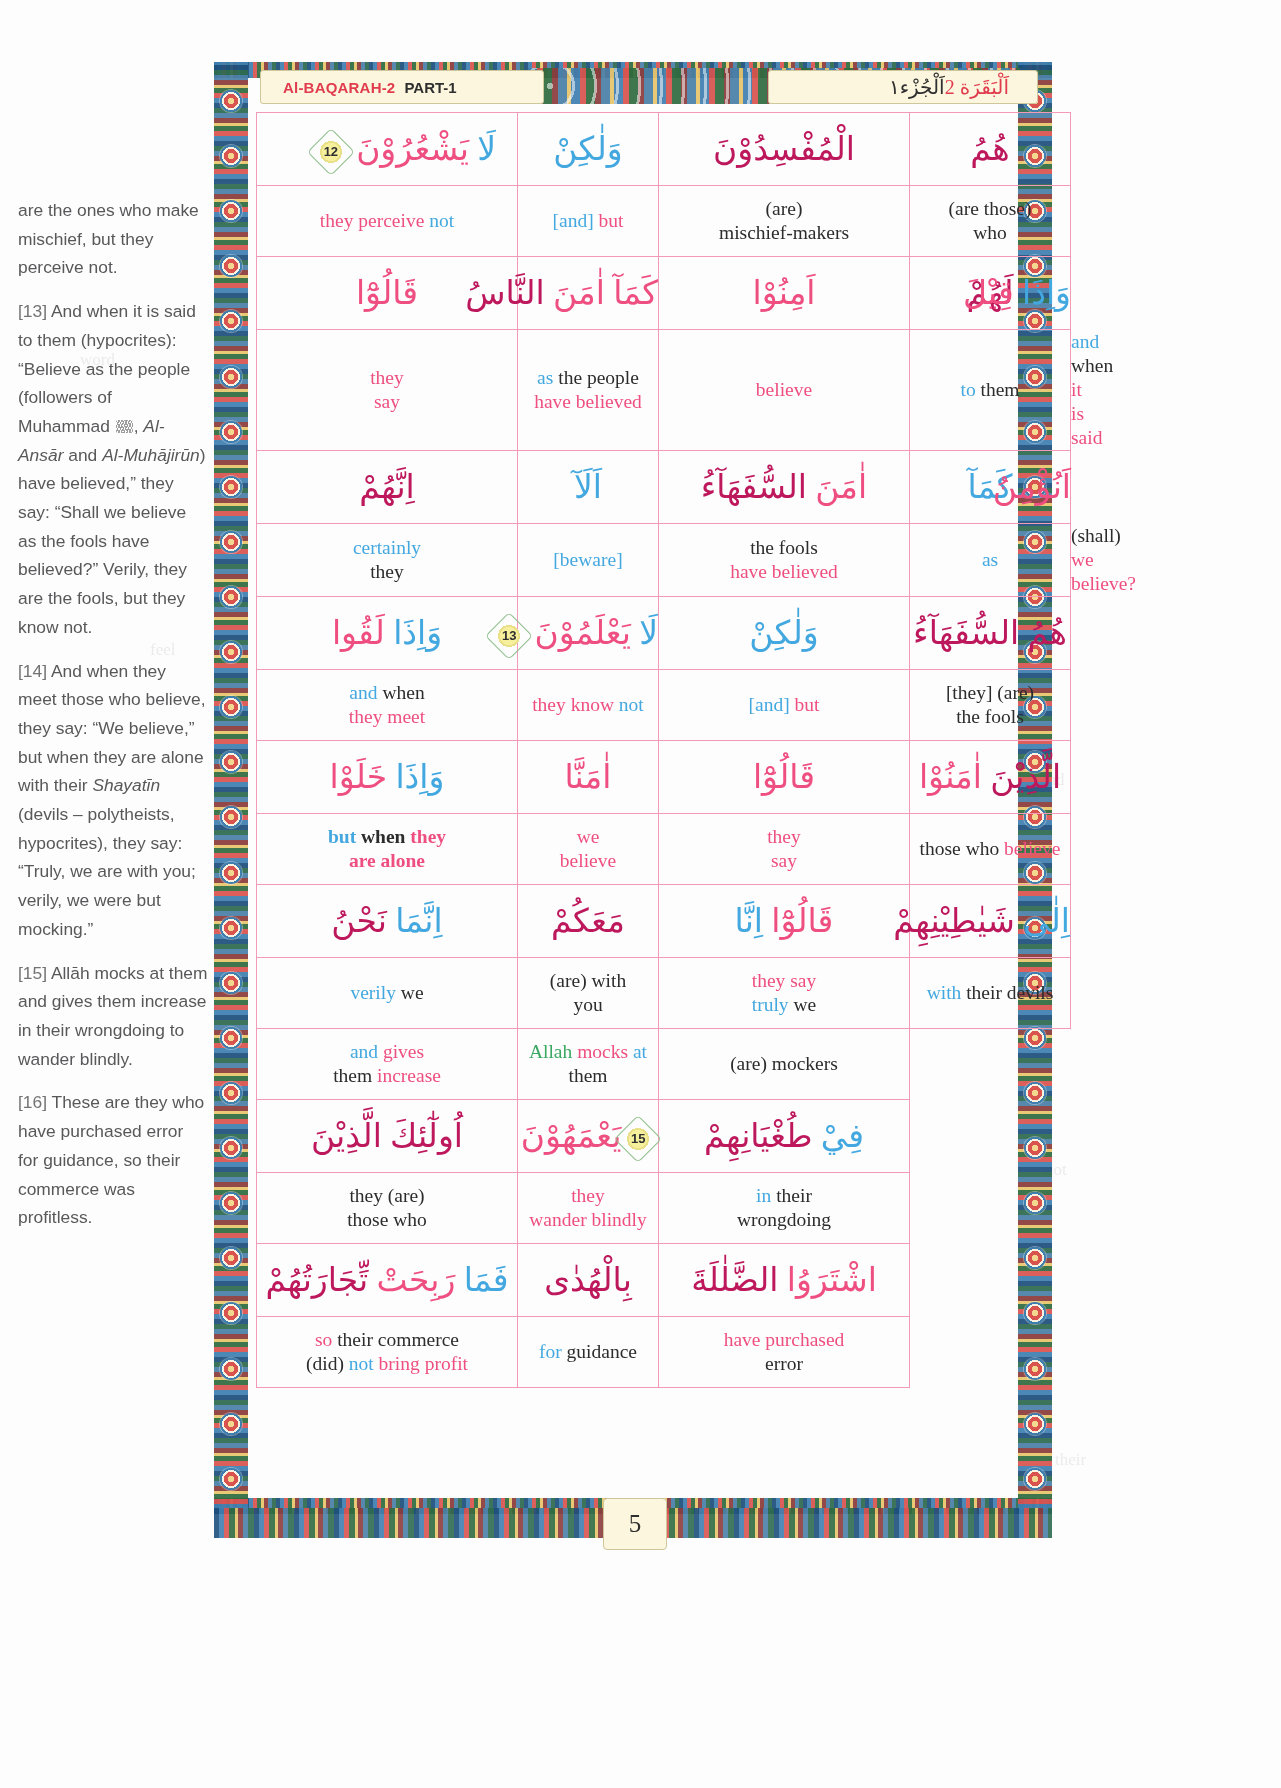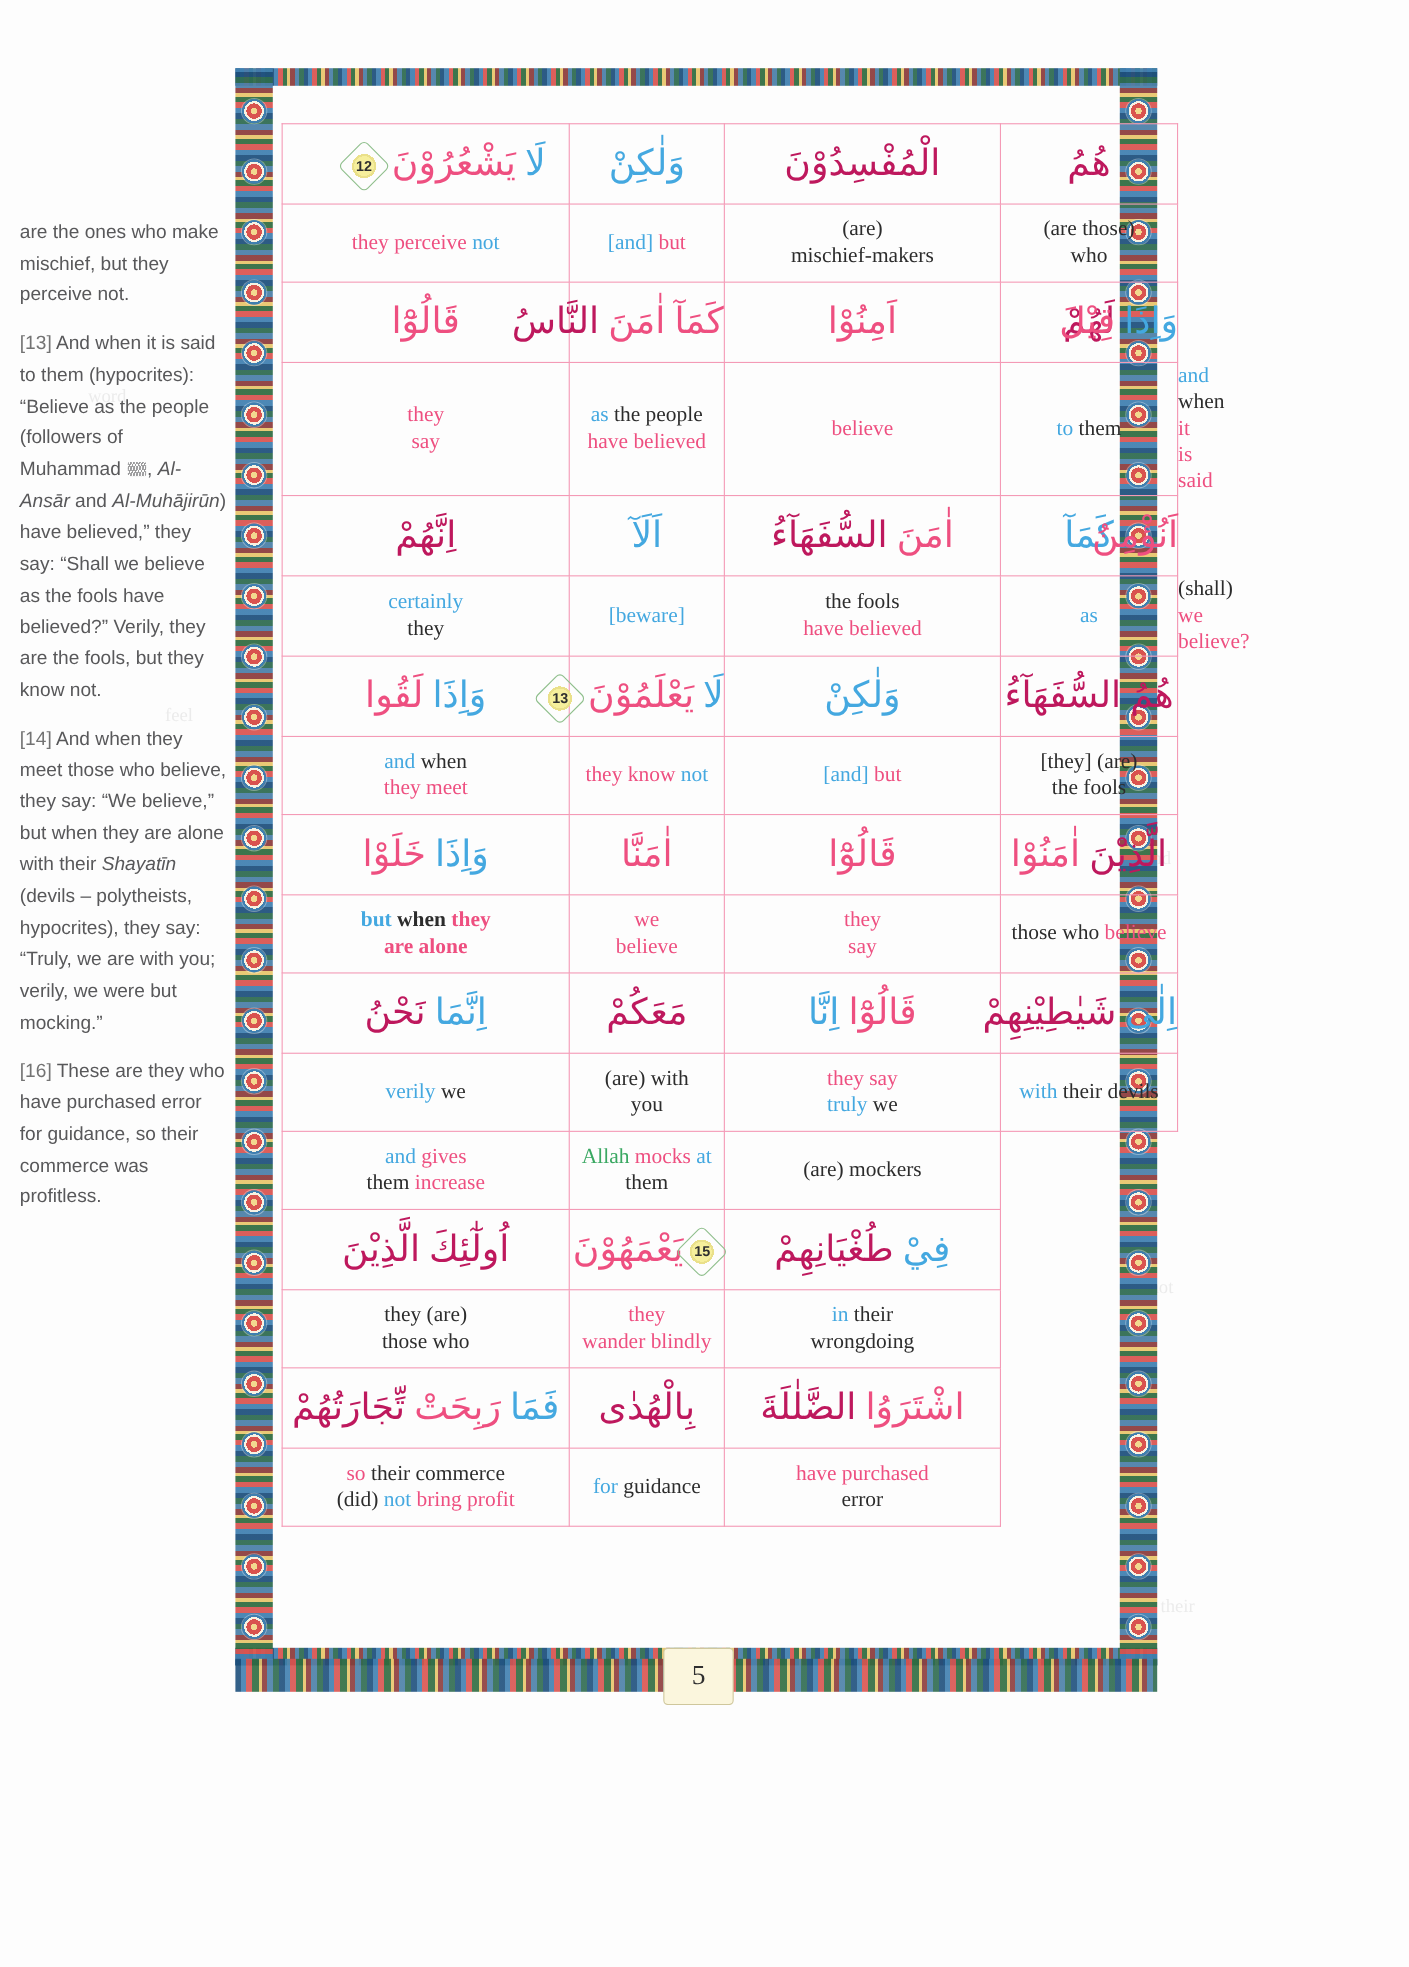--- a/index.html
+++ b/index.html
@@ -297,20 +297,21 @@
   <div class="ghost" style="left:80px;top:350px;">word</div>
   <div class="ghost" style="left:150px;top:640px;">feel</div>
   <div class="ghost" style="left:1040px;top:770px;">and</div>
   <div class="ghost" style="left:1045px;top:1160px;">not</div>
   <div class="ghost" style="left:1055px;top:1450px;">their</div>
 
   <div id="side-translation">
       <p>are the ones who make mischief, but they perceive not.</p>
       <p><span class="vnum">[13]</span> And when it is said to them (hypocrites): “Believe as the people (followers of Muhammad <span class="saw-glyph"></span>, <em>Al-Ansār</em> and <em>Al-Muhājirūn</em>) have believed,” they say: “Shall we believe as the fools have believed?” Verily, they are the fools, but they know not.</p>
       <p><span class="vnum">[14]</span> And when they meet those who believe, they say: “We believe,” but when they are alone with their <em>Shayatīn</em> (devils – polytheists, hypocrites), they say: “Truly, we are with you; verily, we were but mocking.”</p>
+      <p><span class="vnum">[15]</span> Allāh mocks at them and gives them increase in their wrongdoing to wander blindly.</p>
       <p><span class="vnum">[16]</span> These are they who have purchased error for guidance, so their commerce was profitless.</p>
     </div>
 
   <div id="frame">
     <div class="band band-top"></div>
     <div class="band band-bottom"></div>
     <div class="band band-left"></div>
     <div class="band band-right"></div>
     <div class="medallion-col left">
         <div class="medallion"></div>
@@ -363,20 +364,31 @@
         <div class="medallion"></div>
         <div class="medallion"></div>
         <div class="medallion"></div>
         <div class="medallion"></div>
         <div class="medallion"></div>
         <div class="medallion"></div>
         <div class="medallion"></div>
       </div>
   </div>
 
+  <div id="header-strip">
+    <div class="hdr-deco"></div>
+    <div class="hdr-plate hdr-left">
+      <span class="hdr-surah">Al-BAQARAH-2</span>
+      <span class="hdr-part">PART-1</span>
+    </div>
+    <div class="hdr-plate hdr-right">
+      <span class="hdr-ar-juz">اَلْجُزْء۱</span>
+      <span class="hdr-ar-surah">اَلْبَقَرَة 2</span>
+    </div>
+  </div>
 
   <table id="wbw-table">
     <tbody>
         <tr>
           <td class="ar-cell" style="width: 224px; padding-left: 36px;"><span class="c-blue">لَا</span> <span class="c-pink">يَشْعُرُوْنَ</span> <span class="ayah-mark">12</span></td>
           <td class="ar-cell" style="width: 140px;"><span class="c-blue">وَلٰكِنْ</span></td>
           <td class="ar-cell" style="width: 250px;"><span class="c-black">الْمُفْسِدُوْنَ</span></td>
           <td class="ar-cell" style="width: 160px;"><span class="c-black">هُمُ</span></td>
         </tr>
         <tr>

